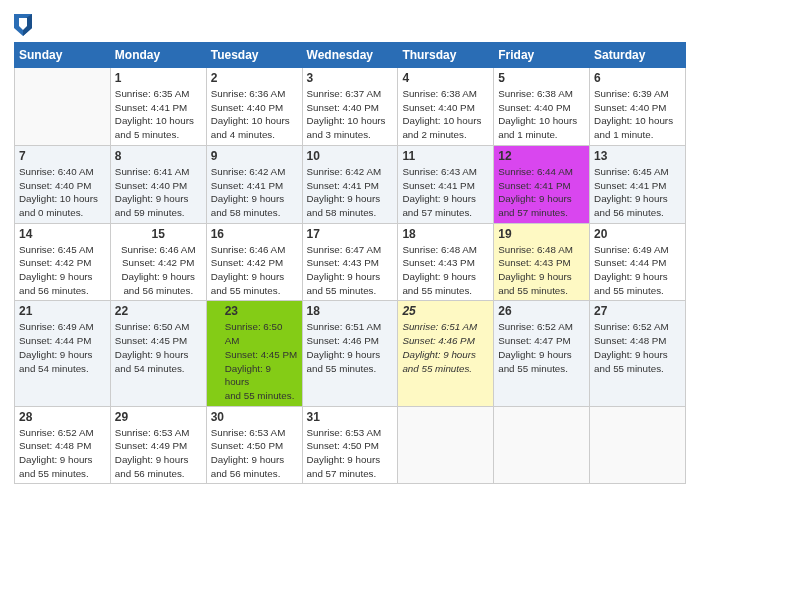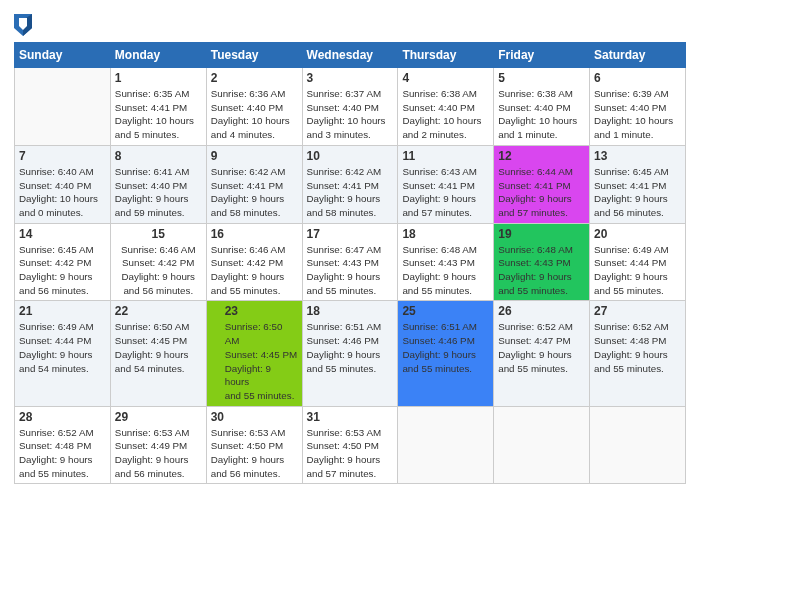--- a/index.html
+++ b/index.html
@@ -211,21 +211,21 @@
             <div class="day-info">Sunrise: 6:46 AM<br>Sunset: 4:42 PM<br>Daylight: 9 hours<br>and 55 minutes.</div>
           </td>
           <td style="background: rgb(255, 255, 255);">
             <span class="day-num">17</span>
             <div class="day-info">Sunrise: 6:47 AM<br>Sunset: 4:43 PM<br>Daylight: 9 hours<br>and 55 minutes.</div>
           </td>
           <td style="background: rgb(255, 255, 255);">
             <span class="day-num">18</span>
             <div class="day-info">Sunrise: 6:48 AM<br>Sunset: 4:43 PM<br>Daylight: 9 hours<br>and 55 minutes.</div>
           </td>
-          <td style="background: #22c55e;">
+          <td style="background: #fef9c3;">
             <span class="day-num">19</span>
             <div class="day-info">Sunrise: 6:48 AM<br>Sunset: 4:43 PM<br>Daylight: 9 hours<br>and 55 minutes.</div>
           </td>
           <td style="background: rgb(255, 255, 255);">
             <span class="day-num">20</span>
             <div class="day-info">Sunrise: 6:49 AM<br>Sunset: 4:44 PM<br>Daylight: 9 hours<br>and 55 minutes.</div>
           </td>
         </tr>
         <tr>
           <td style="background: rgb(240, 244, 248);">
@@ -237,21 +237,21 @@
             <div class="day-info">Sunrise: 6:50 AM<br>Sunset: 4:45 PM<br>Daylight: 9 hours<br>and 54 minutes.</div>
           </td>
           <td style="background: #84cc16; padding-left: 18px;">
             <span class="day-num">23</span>
             <div class="day-info">Sunrise: 6:50 AM<br>Sunset: 4:45 PM<br>Daylight: 9 hours<br>and 55 minutes.</div>
           </td>
           <td style="background: rgb(240, 244, 248);">
             <span class="day-num">18</span>
             <div class="day-info">Sunrise: 6:51 AM<br>Sunset: 4:46 PM<br>Daylight: 9 hours<br>and 55 minutes.</div>
           </td>
-          <td style="background: #3b82f6;">
+          <td style="background: #fef9c3; font-style: italic;">
             <span class="day-num">25</span>
             <div class="day-info">Sunrise: 6:51 AM<br>Sunset: 4:46 PM<br>Daylight: 9 hours<br>and 55 minutes.</div>
           </td>
           <td style="background: rgb(240, 244, 248);">
             <span class="day-num">26</span>
             <div class="day-info">Sunrise: 6:52 AM<br>Sunset: 4:47 PM<br>Daylight: 9 hours<br>and 55 minutes.</div>
           </td>
           <td style="background: rgb(240, 244, 248);">
             <span class="day-num">27</span>
             <div class="day-info">Sunrise: 6:52 AM<br>Sunset: 4:48 PM<br>Daylight: 9 hours<br>and 55 minutes.</div>

